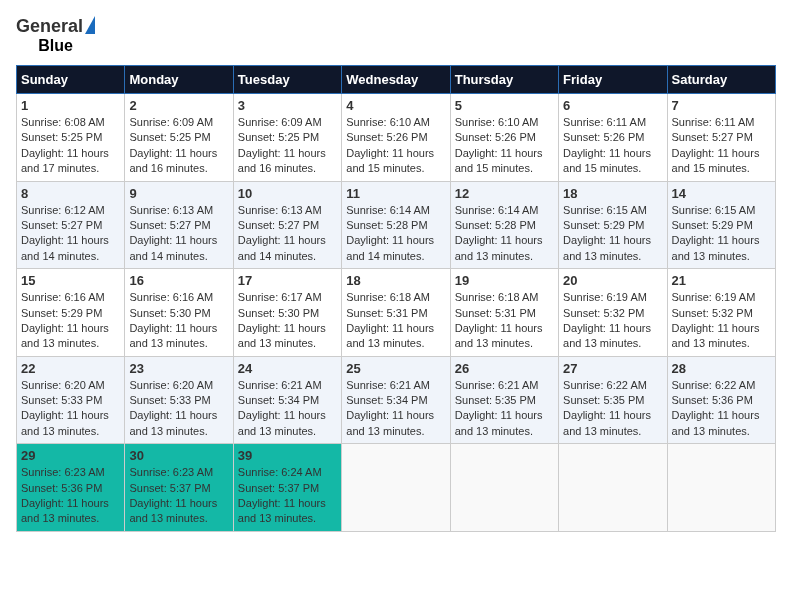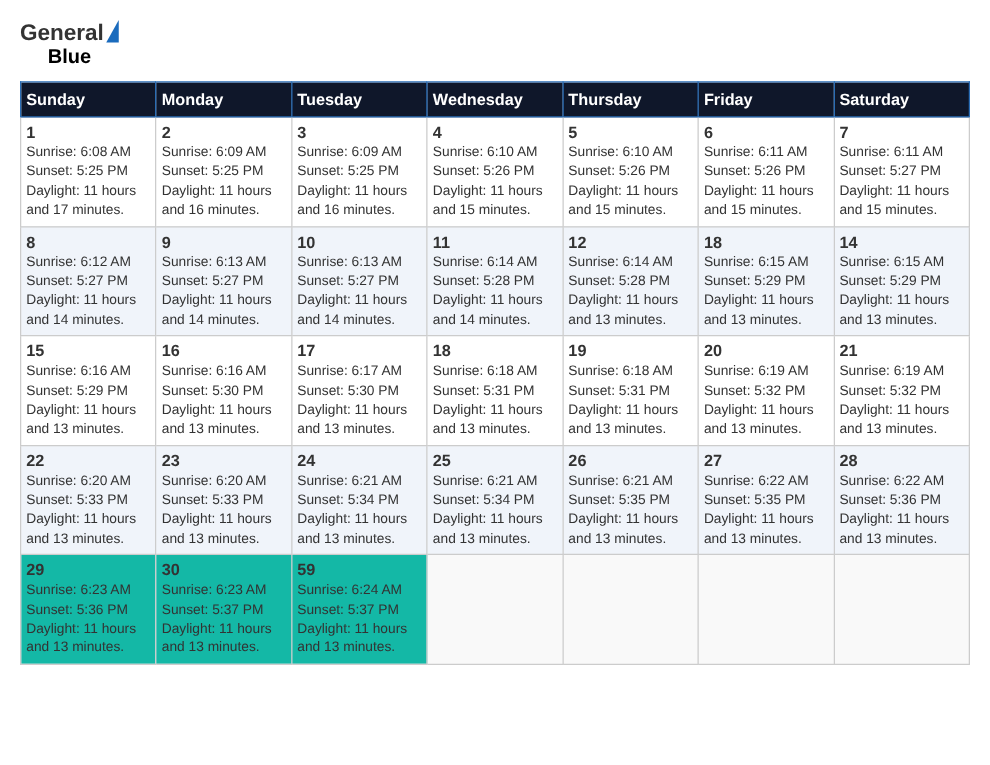--- a/index.html
+++ b/index.html
@@ -244,21 +244,21 @@
       <tr class="last-row">
         <td>
           <span class="day-num">29</span>
           <div class="day-info">Sunrise: 6:23 AM<br>Sunset: 5:36 PM<br>Daylight: 11 hours and 13 minutes.</div>
         </td>
         <td>
           <span class="day-num">30</span>
           <div class="day-info">Sunrise: 6:23 AM<br>Sunset: 5:37 PM<br>Daylight: 11 hours and 13 minutes.</div>
         </td>
         <td>
-          <span class="day-num">59</span>
+          <span class="day-num">39</span>
           <div class="day-info">Sunrise: 6:24 AM<br>Sunset: 5:37 PM<br>Daylight: 11 hours and 13 minutes.</div>
         </td>
         <td class="empty-cell"></td>
         <td class="empty-cell"></td>
         <td class="empty-cell"></td>
         <td class="empty-cell"></td>
       </tr>
     </tbody>
 </table>
 

